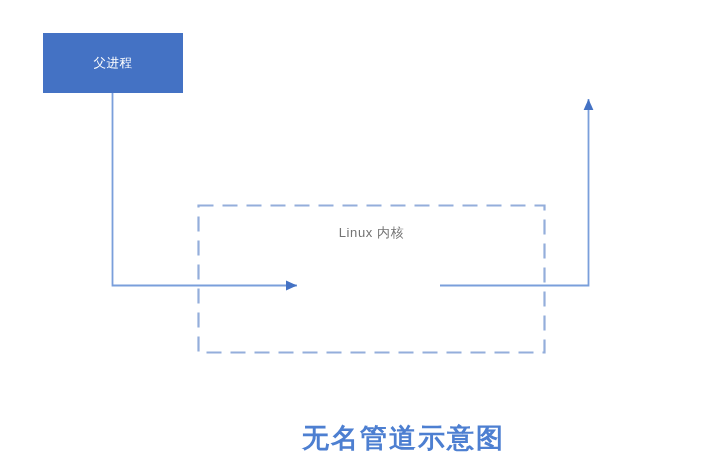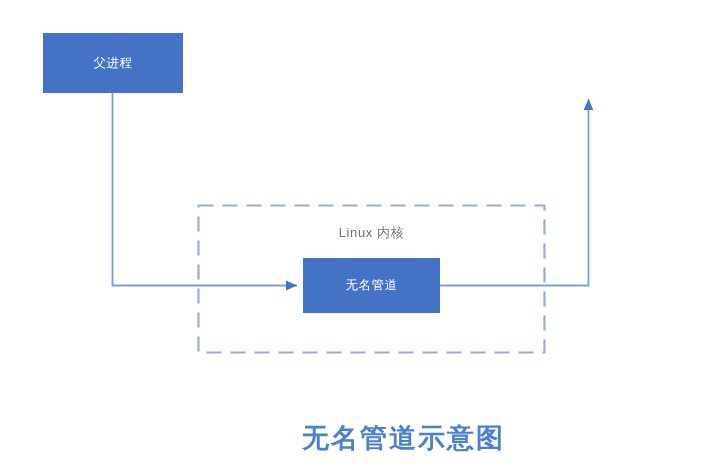--- a/index.html
+++ b/index.html
@@ -106,19 +106,16 @@
     <path d="M 440 285.5 L 588.5 285.5 L 588.5 99" fill="none" stroke="#7a9fdb" stroke-width="1.8" marker-end="url(#arrow-up)"></path>
   </svg>
 
   <div class="node-box" id="box-parent">
     <span class="node-label">父进程</span>
   </div>
 
 
   <div id="kernel-label">Linux 内核</div>
 
-  <div class="node-box" id="box-pipe">
-    <span class="node-label">无名管道</span>
-  </div>
 
   <div id="diagram-title">无名管道示意图</div>
 
 </div>
 
 </body></html>

